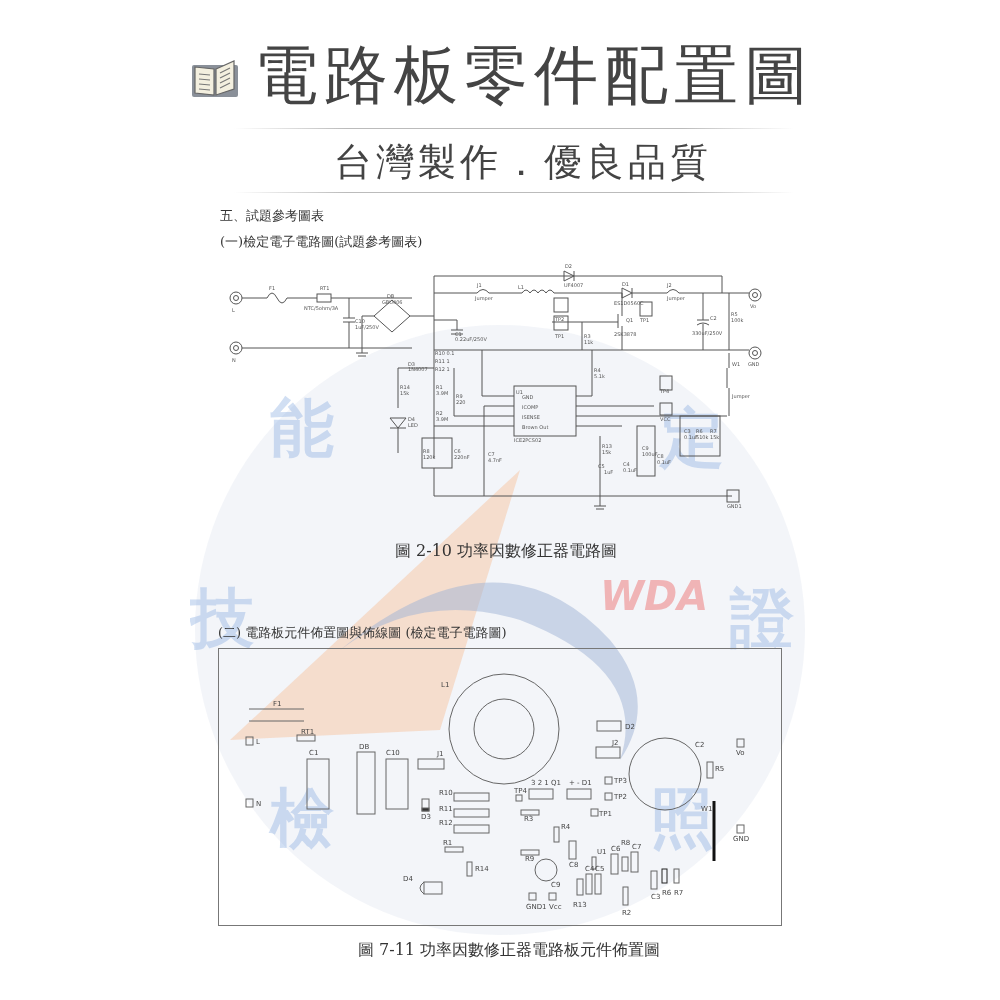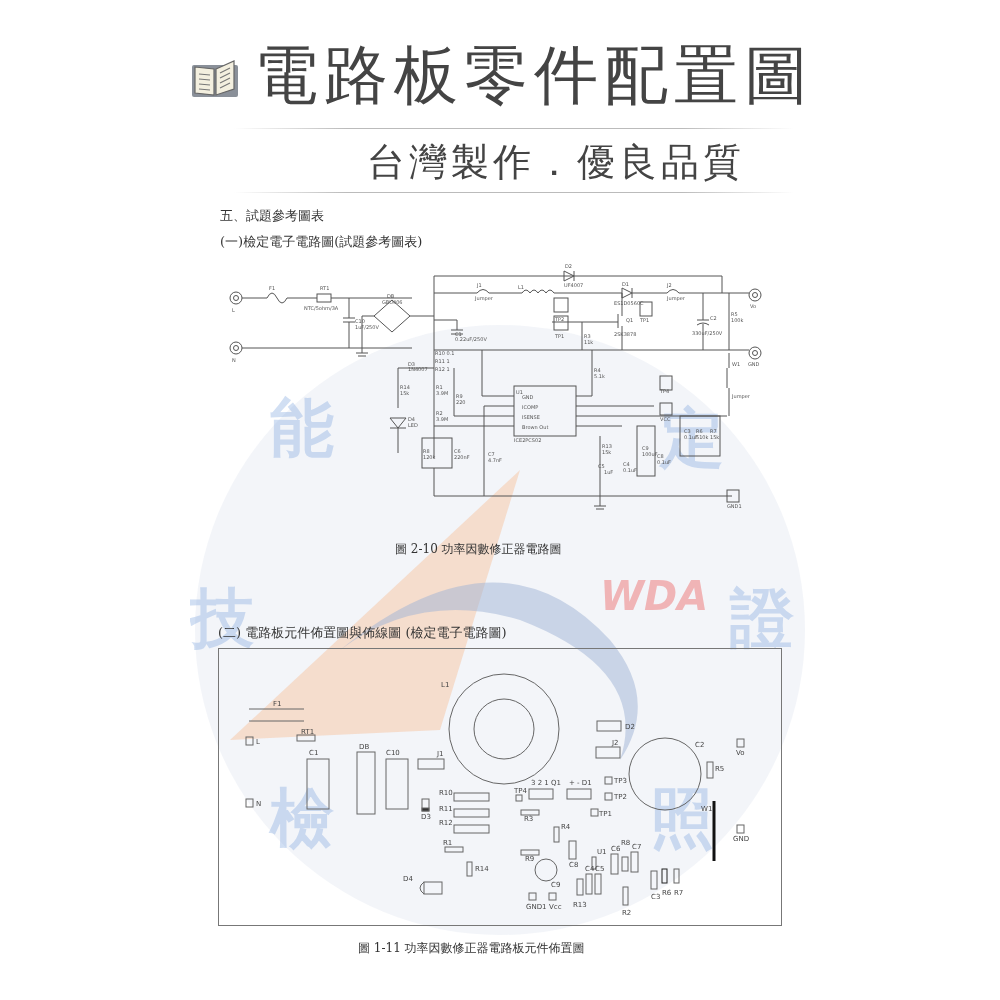--- a/index.html
+++ b/index.html
@@ -1,24 +1,24 @@
 <!DOCTYPE html>
 <html><head>
 <meta charset="utf-8">
 <style>
   html,body{margin:0;padding:0;background:#fff;}
   body{width:1000px;height:1000px;position:relative;overflow:hidden;font-family:"DejaVu Sans",sans-serif;color:#333;}
   .header{position:absolute;left:14px;top:0;width:988px;height:200px;}
   .book-icon{position:absolute;left:176px;top:55px;width:50px;height:46px;}
   .main-title{position:absolute;left:240px;top:30px;font-size:64px;letter-spacing:6px;color:#444;font-weight:400;line-height:90px;white-space:nowrap;}
   .rule{position:absolute;height:1px;background:linear-gradient(to right,rgba(180,180,180,0),#bbb 20%,#bbb 80%,rgba(180,180,180,0));}
-  .sub-title{position:absolute;left:320px;top:138px;font-size:38px;letter-spacing:4px;color:#444;line-height:48px;white-space:nowrap;margin-left:33px;}
+  .sub-title{position:absolute;left:320px;top:138px;font-size:38px;letter-spacing:4px;color:#444;line-height:48px;white-space:nowrap;}
   .watermark{position:absolute;left:190px;top:320px;width:620px;height:620px;pointer-events:none;}
   .section-head{position:absolute;font-size:13px;color:#333;white-space:nowrap;font-family:"DejaVu Serif",serif;}
-  .caption{position:absolute;font-size:12px;color:#333;white-space:nowrap;font-family:"DejaVu Serif",serif;}
+  .caption{position:absolute;font-size:16px;color:#333;white-space:nowrap;font-family:"DejaVu Serif",serif;}
   .schematic{position:absolute;left:222px;top:258px;width:560px;height:262px;}
   .pcb{position:absolute;left:218px;top:648px;width:564px;height:278px;border:1.5px solid #777;box-sizing:border-box;}
   .pcb svg{position:absolute;left:0;top:0;}
   svg text{font-family:"DejaVu Sans",sans-serif;}
 </style>
 </head>
 <body>
 
 <div class="header">
   <svg class="book-icon" viewBox="0 0 50 46">
@@ -384,13 +384,13 @@
         <text x="393" y="96">J2</text>
         <text x="476" y="98">C2</text>
       <text x="517" y="106">Vo</text>
         <text x="514" y="192">GND</text>
         <text x="496" y="122">R5</text>
         <text x="482" y="162">W1</text>
     </g>
   </svg>
 </div>
 
-<div class="caption" style="left:358px;top:940px;">圖 1-11  功率因數修正器電路板元件佈置圖</div>
+<div class="caption" style="left:358px;top:940px;">圖 7-11  功率因數修正器電路板元件佈置圖</div>
 
 </body></html>

